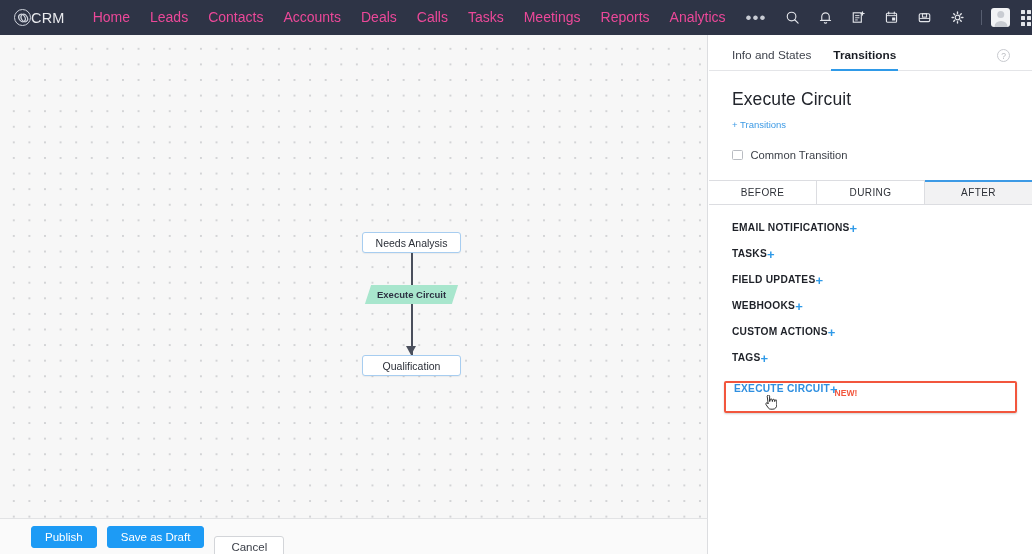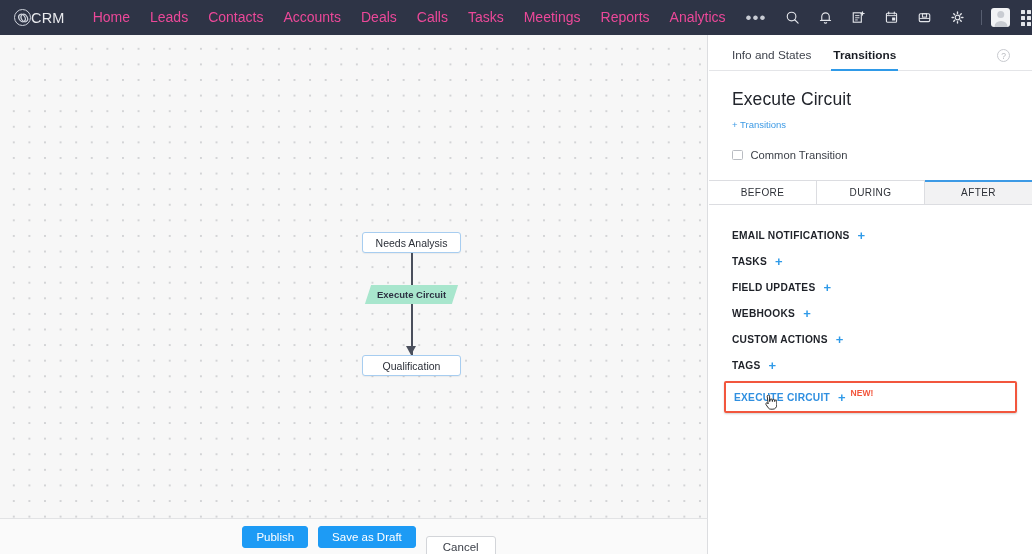--- a/index.html
+++ b/index.html
@@ -135,21 +135,20 @@
 
   
   .footer {
     position: absolute; left: 0; top: 518px;
     width: 708px; height: 36px;
     background: #fafafa;
     border-top: 1px solid #e2e3e5;
     border-right: 1px solid #dcdde0;
     display: flex; align-items: center; gap: 10px;
     padding-left: 31px;
-    justify-content: center;
   }
   .btn {
     height: 22px; padding: 0 13px;
     border-radius: 3px; font-size: 11.5px;
     display: flex; align-items: center; justify-content: center;
     cursor: pointer; border: 1px solid transparent;
   }
   .btn-primary { background: #1d9bf5; color: #fff; border-color: #1d9bf5; }
   .btn-ghost {
     background: #fff; color: #3c4049; border: 1px solid #d3d5d9;
@@ -218,21 +217,21 @@
   }
   .seg:last-child { border-right: none; }
   .seg.active { background: #f2f2f3; }
   .seg.active::before {
     content: ""; position: absolute; left: 0; right: 0; top: -1px;
     height: 2px; background: #3d9ae5;
   }
 
   .actions { padding: 17px 0 0 0; }
   .action-row {
-    display: flex; align-items: center; gap: 8px;
+    display: flex; gap: 0;
     padding: 0 23px; height: 26px;
     cursor: pointer;
   }
   .action-label {
     font-size: 10.2px; font-weight: bold; letter-spacing: .25px;
     color: #1e2128;
   }
   .plus { color: #2f9ae8; font-size: 13px; line-height: 1; font-weight: bold; }
 
   .action-row.highlight {

